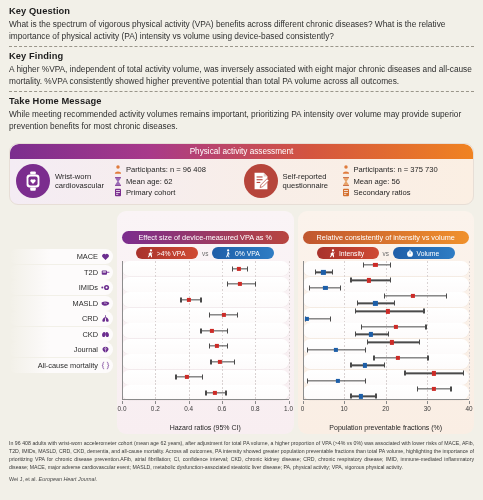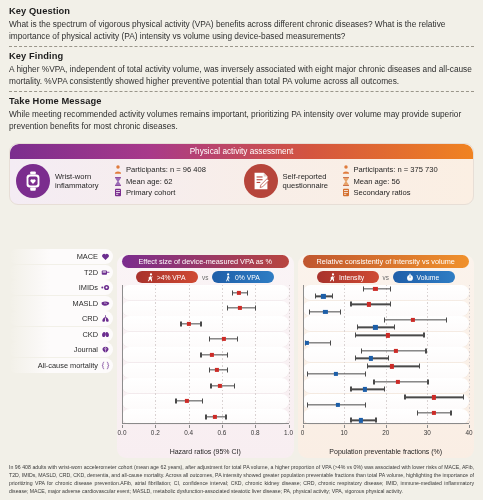--- a/index.html
+++ b/index.html
@@ -51,22 +51,21 @@
   .pa-name { font-size: 7.6px; line-height: 1.25; color: #1f1f1f; width: 52px; }
 
   .pa-facts { display: flex; flex-direction: column; gap: 2.5px; padding-left: 2px; }
   .pa-fact { display: flex; align-items: center; gap: 4px; font-size: 7.6px; color: #1f1f1f; }
   .fi { width: 8px; height: 9px; flex: 0 0 8px; display:block; }
 
   
   .charts { display: flex; margin: 6px 9px 0 9px; gap: 4px; }
   .chart-panel {
     flex: 1; border-radius: 9px; position: relative;
-    padding: 0 5px 3px 5px;
-    margin-top: 44px;
+    padding: 20px 5px 3px 5px;
   }
   .panel-left  { background: linear-gradient(180deg,#faf4f6,#f8eef1); }
   .panel-right { background: linear-gradient(180deg,#fbf3ec,#faeee4); }
 
   .panel-title {
     height: 13px; border-radius: 7px; color: #fff;
     font-size: 7.3px; display: flex; align-items: center; justify-content: center;
     margin: 0 auto 3px auto; width: 100%;
   }
   .pt-left  { background: linear-gradient(90deg,#7b2d8e,#b8453f); }
@@ -134,21 +133,21 @@
   }
   .cite { margin: 5px 9px 0 9px; font-size: 5.4px; color: #4a4a4a; }
   .cite i { font-style: italic; }
 </style>
 </head>
 <body>
 
 <div class="topblocks">
   <div class="tb">
     <div class="tb-title">Key Question</div>
-    <div class="tb-body">What is the spectrum of vigorous physical activity (VPA) benefits across different chronic diseases? What is the relative importance of physical activity (PA) intensity vs volume using device-based measurements?</div>
+    <div class="tb-body">What is the spectrum of vigorous physical activity (VPA) benefits across different chronic diseases? What is the relative importance of physical activity (PA) intensity vs volume using device-based consistently?</div>
   </div>
   <div class="tb">
     <div class="tb-title">Key Finding</div>
     <div class="tb-body">A higher %VPA, independent of total activity volume, was inversely associated with eight major chronic diseases and all-cause mortality. %VPA consistently showed higher preventive potential than total PA volume across all outcomes.</div>
   </div>
   <div class="tb">
     <div class="tb-title">Take Home Message</div>
     <div class="tb-body">While meeting recommended activity volumes remains important, prioritizing PA intensity over volume may provide superior prevention benefits for most chronic diseases.</div>
   </div>
 </div>
@@ -160,21 +159,21 @@
     <div class="pa-half">
       <div class="circ-icon circ-purple">
         <svg width="22" height="22" viewBox="0 0 24 24">
           <rect x="9" y="1.5" width="6" height="3.5" rx="1" fill="#fff"></rect>
           <rect x="9" y="19" width="6" height="3.5" rx="1" fill="#fff"></rect>
           <rect x="5" y="5" width="14" height="14" rx="3.2" fill="#fff"></rect>
           <rect x="7" y="7" width="10" height="10" rx="2.2" fill="#7b2d8e"></rect>
           <path d="M12 15.2 L9.2 12.4 a1.7 1.7 0 0 1 2.8-1.8 a1.7 1.7 0 0 1 2.8 1.8 Z" fill="#fff"></path>
         </svg>
       </div>
-      <div class="pa-name">Wrist-worn inflammatory</div>
+      <div class="pa-name">Wrist-worn cardiovascular</div>
       <div class="pa-facts">
         <div class="pa-fact">
           <svg class="fi" viewBox="0 0 10 12">
             <circle cx="5" cy="2.6" r="2.3" fill="#e07b3c"></circle>
             <path d="M0.8 11.5 C0.8 7.8 9.2 7.8 9.2 11.5 Z" fill="#e07b3c"></path>
           </svg>
           <span>Participants: n = 96 408</span>
         </div>
         <div class="pa-fact">
           <svg class="fi" viewBox="0 0 10 12">

